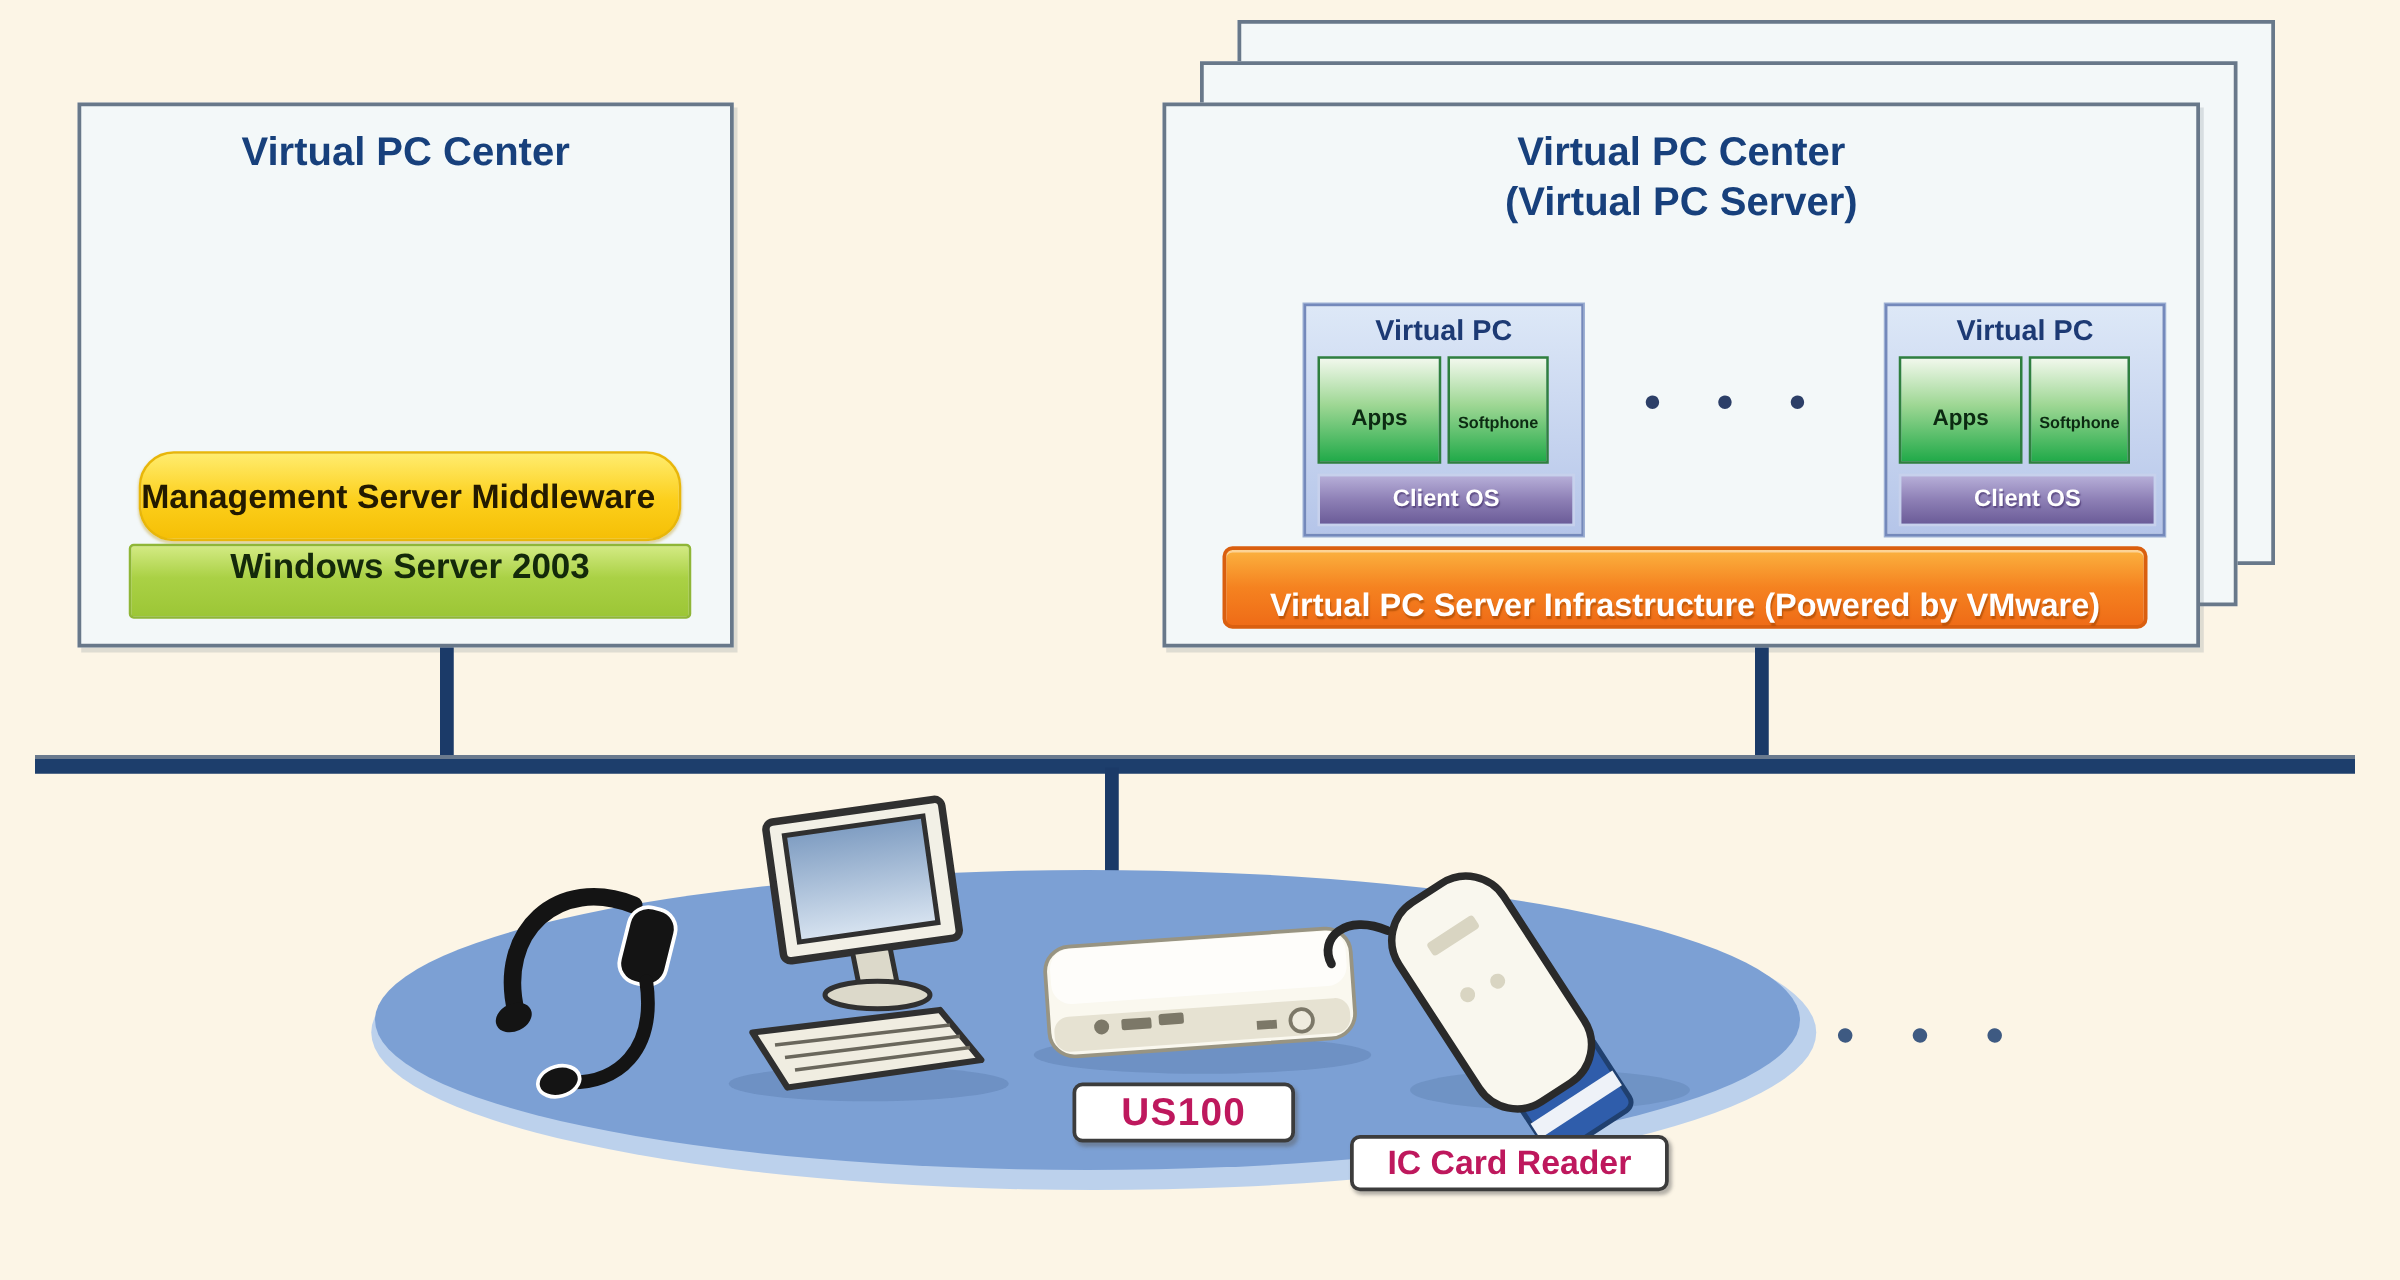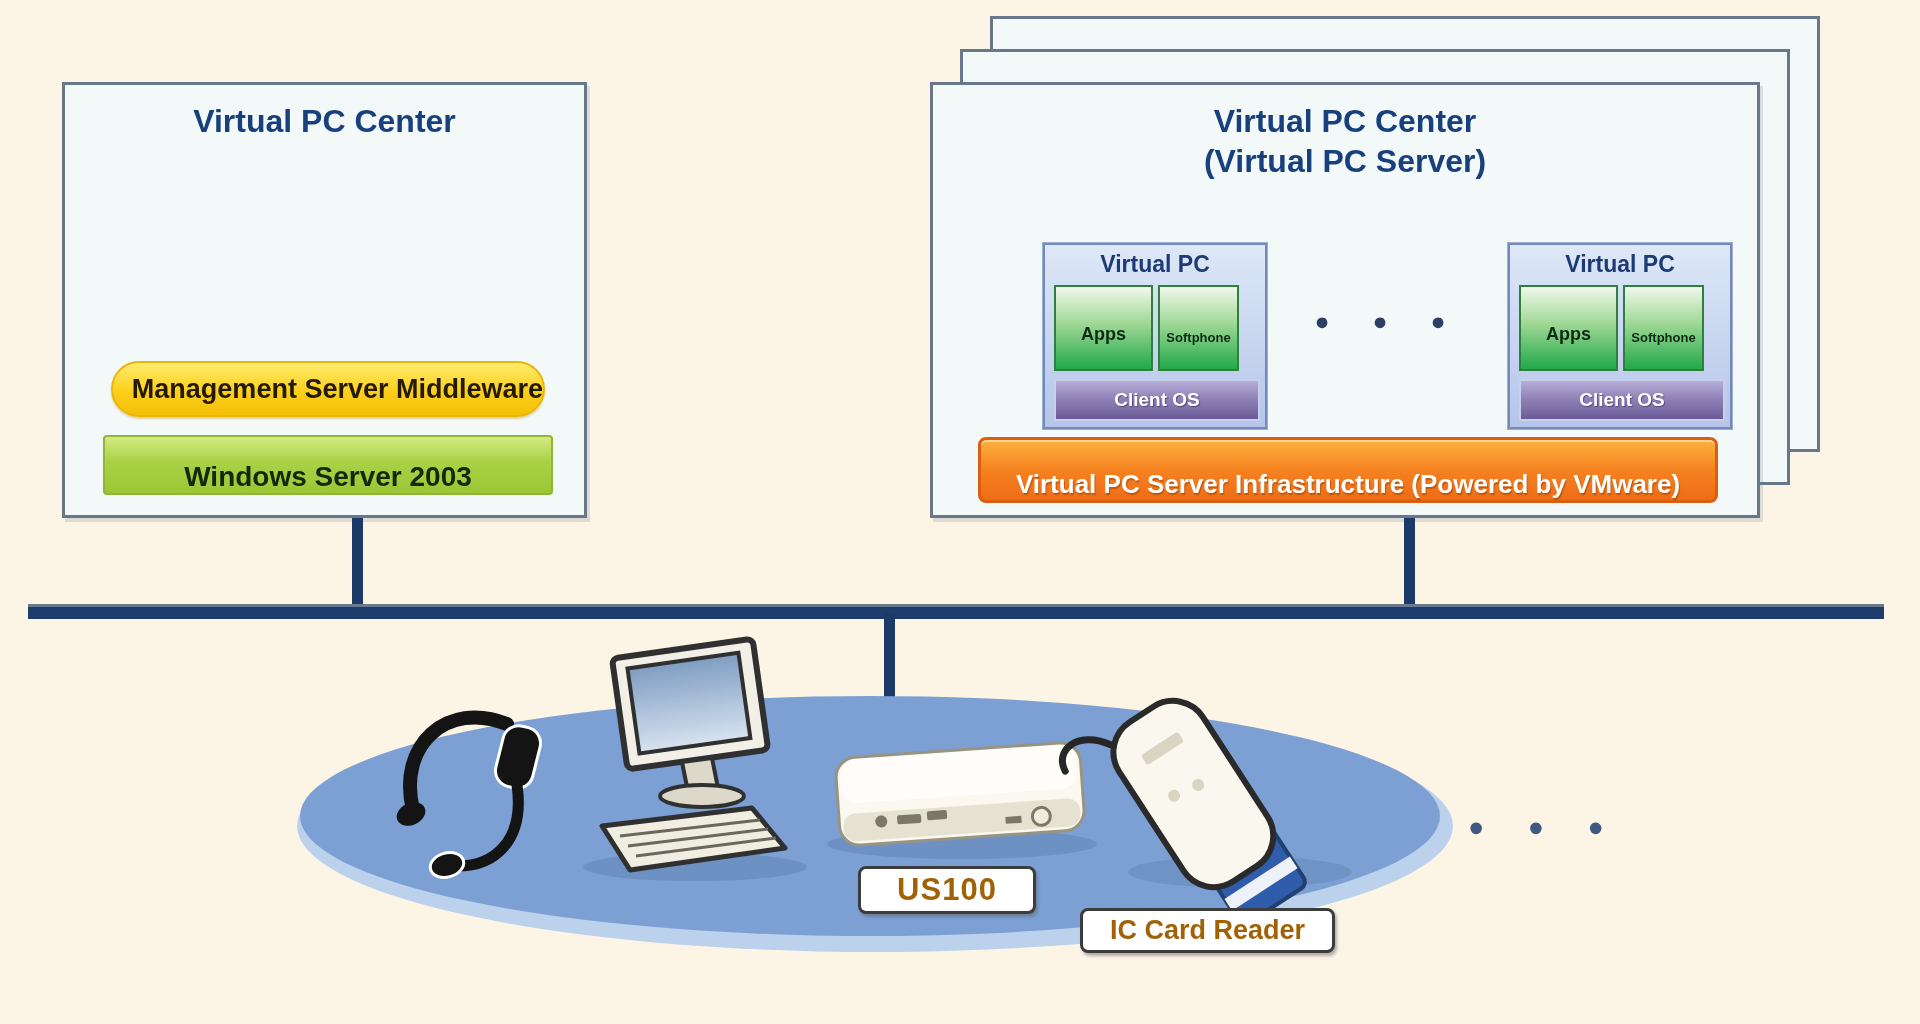--- a/index.html
+++ b/index.html
@@ -21,34 +21,34 @@
             border:3px solid #68788a; box-sizing:border-box; }
   #sheet-back { left:990px; top:16px; }
   #sheet-mid  { left:960px; top:49px; }
   .vps-box { left:930px; top:82px; width:830px; height:436px; }
 
   .box-title {
     position:absolute; top:16px; left:0; right:0; text-align:center;
     color:#17407c; font-weight:bold; font-size:32px; line-height:40px;
   }
   .pill-yellow {
-    position:absolute; left:46px; top:276px; width:434px; height:56px;
+    position:absolute; left:46px; top:276px; width:434px; height:72px;
     border-radius:28px;
     background:linear-gradient(#ffec6e, #fccf1b 55%, #f5bf06);
     border:2px solid #e8b60a; box-sizing:border-box;
-    display:flex; align-items:center; justify-content:flex-end;
+    display:flex; align-items:center; justify-content:flex-start;
     font-weight:bold; font-size:27px; color:#231a00;
     box-shadow:0 2px 2px rgba(180,140,0,.35);
   }
   .bar-green {
     position:absolute; left:38px; top:350px; width:450px; height:60px;
     border-radius:4px;
     background:linear-gradient(#d3ea83, #aad145 45%, #9cc636);
     border:2px solid #8fb637; box-sizing:border-box;
-    display:flex; align-items:flex-end; justify-content:center;
+    display:flex; align-items:flex-start; justify-content:center;
     font-weight:bold; font-size:28px; color:#14290a;
   }
   
   .vpc-card {
     position:absolute; top:146px; width:224px; height:186px;
     background:linear-gradient(#dde8f7, #b5c5e9);
     border:2px solid #7489bb; box-shadow:0 0 0 1px #9db0d4;
     box-sizing:border-box;
     margin-top:12px;
   }
@@ -95,21 +95,21 @@
   .bus {
     position:absolute; left:28px; top:604px; width:1856px; height:15px;
     background:linear-gradient(#6a7a8e 0 3px, #1d3e6c 3px);
   }
   
   .scene { position:absolute; left:240px; top:630px; z-index:1; }
   .device-label {
     position:absolute; background:#fff; border:3px solid #3c3c3c;
     border-radius:8px; box-sizing:border-box; z-index:5;
     display:flex; align-items:center; justify-content:center;
-    font-weight:bold; color:#a16207;
+    font-weight:bold; color:#be185d;
     box-shadow:2px 3px 3px rgba(90,90,90,.45);
   }
   #lbl-us100  { left:858px;  top:866px; width:178px; height:48px; font-size:31px; letter-spacing:1px; }
   #lbl-reader { left:1080px; top:908px; width:255px; height:45px; font-size:27px; }
   .client-dots {
     position:absolute; left:1468px; top:812px; z-index:5;
     color:#3e5a82; font-size:27px; font-weight:bold;
     letter-spacing:14px; word-spacing:8px; white-space:nowrap;
   }
 </style>

